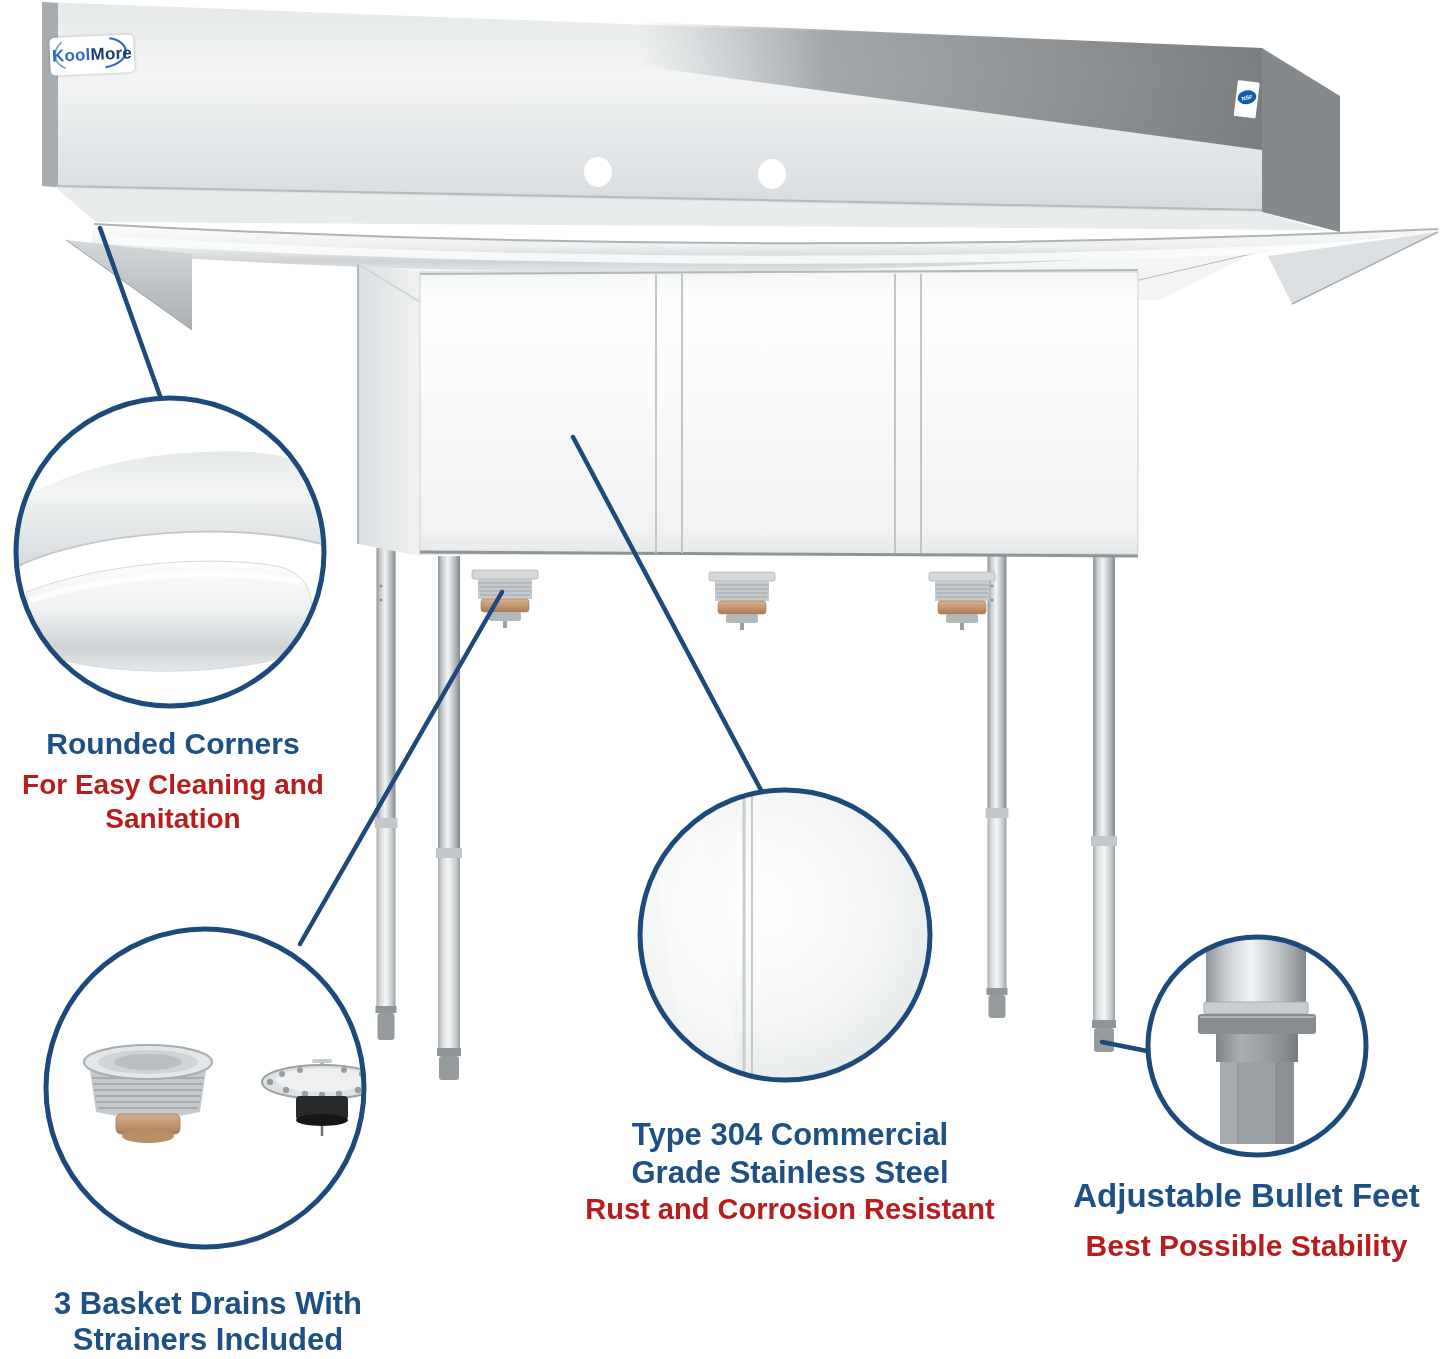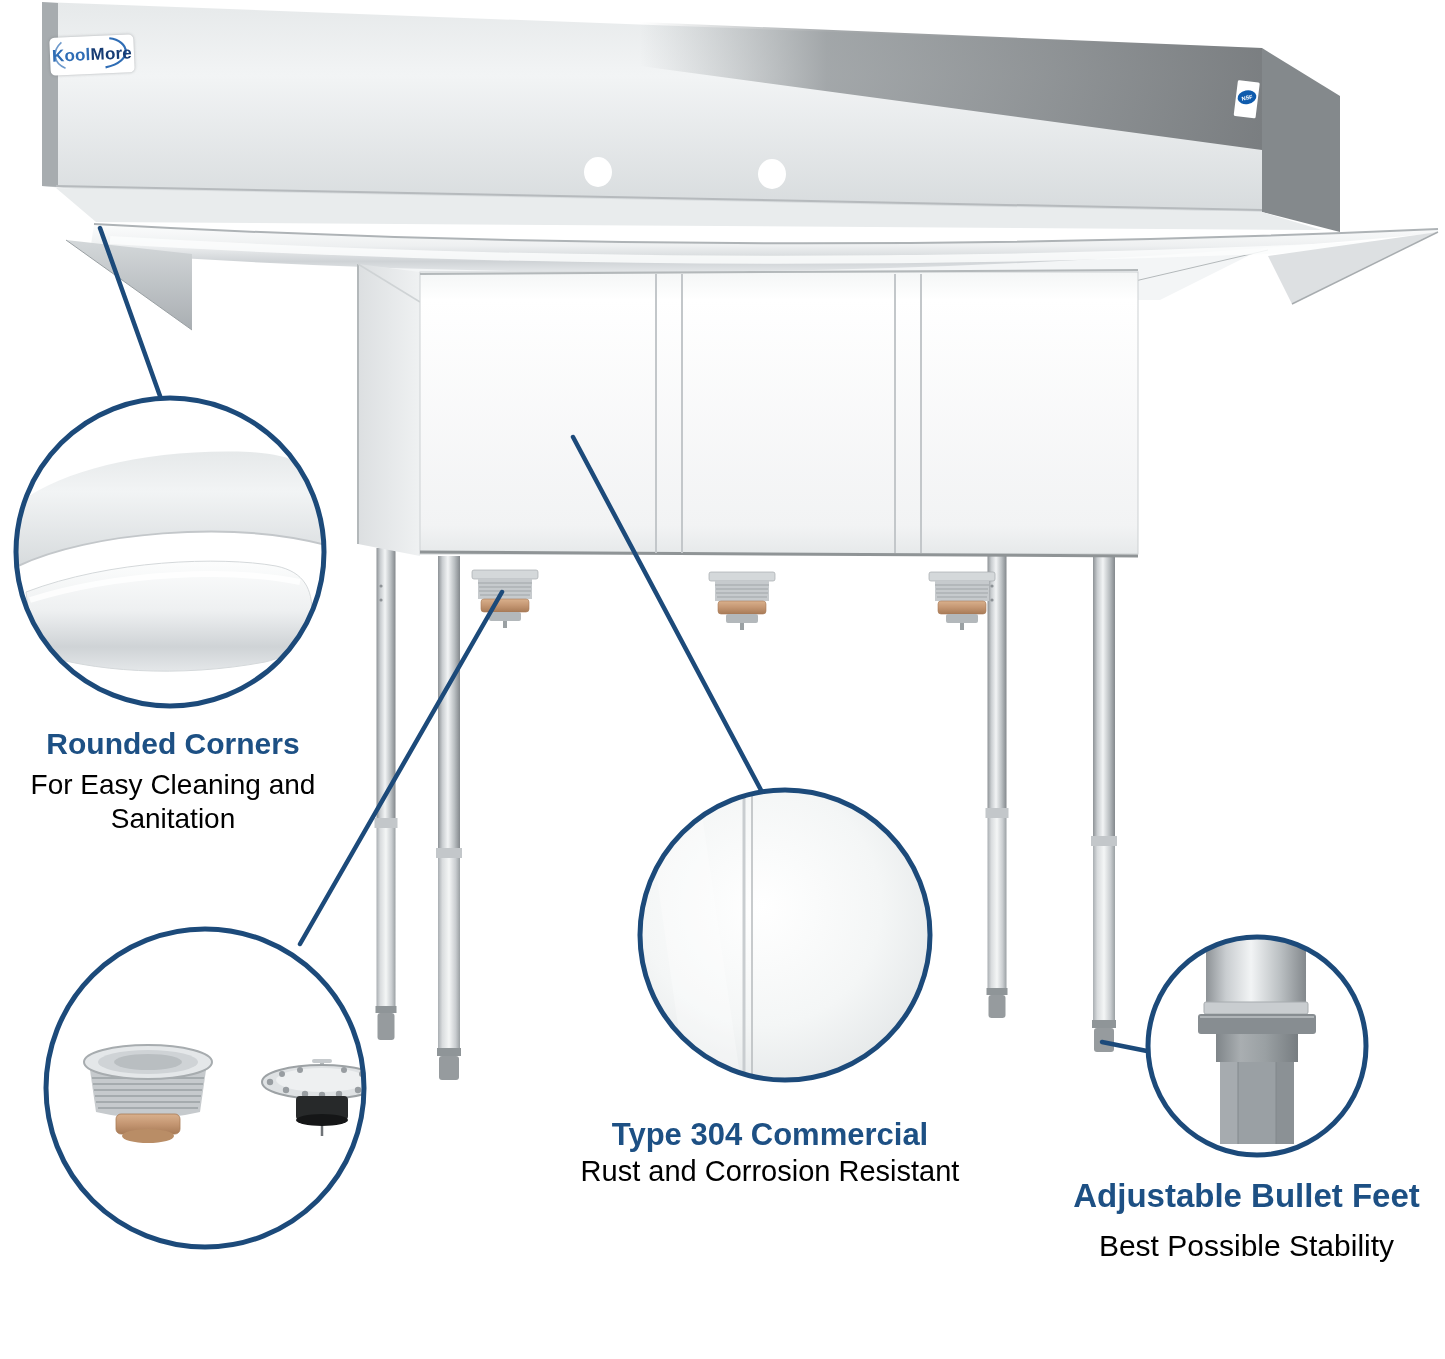--- a/index.html
+++ b/index.html
@@ -13,25 +13,25 @@
     position:absolute;left:50px;top:36px;width:84px;height:38px;background:#fff;
     border-radius:5px;transform:rotate(-2.5deg);display:flex;align-items:center;justify-content:center;
     box-shadow:0 0 3px rgba(90,95,100,.45);font-size:17px;font-weight:700;letter-spacing:.2px;
   }
   .logo .kool{color:#2f6db5;position:relative;z-index:2}
   .logo .more{color:#173c74;position:relative;z-index:2}
   .logo .swoosh{position:absolute;left:0;top:0;width:84px;height:38px;z-index:1}
   
   .callout{position:absolute;text-align:center;line-height:1.22;}
   .callout .t{font-weight:700;color:#1d5084;margin:0;}
-  .callout .s{font-weight:400;color:#000000;margin:0;}
+  .callout .s{font-weight:700;color:#b91c1c;margin:0;}
   .co-rounded{left:5px;top:726px;width:336px;font-size:28px;}
   .co-rounded .t{font-size:30px;margin-bottom:5px;}
   .co-basket{left:8px;top:1286px;width:400px;font-size:31px;line-height:1.15;}
-  .co-steel{left:520px;top:1116px;width:500px;font-size:29px;}
+  .co-steel{left:540px;top:1116px;width:500px;font-size:29px;}
   .co-steel .t{font-size:31px;}
   .co-feet{left:1050px;top:1176px;width:393px;font-size:30px;}
   .co-feet .t{font-size:33px;margin-bottom:12px;}
 </style>
 </head>
 <body>
 
 <div class="canvas">
 
   <svg class="scene" width="1445" height="1359" viewBox="0 0 1445 1359">
@@ -308,23 +308,28 @@
     <span class="kool">Kool</span>
       <span class="more">More</span>
   </div>
 
   <div class="callout co-rounded">
     <div class="t">Rounded Corners</div>
     <div class="s">For Easy Cleaning and</div>
     <div class="s">Sanitation</div>
   </div>
 
+  <div class="callout co-basket">
+    <div class="t">3 Basket Drains With</div>
+    <div class="t">Strainers Included</div>
+  </div>
 
   <div class="callout co-steel">
     <div class="t">Type 304 Commercial</div>
+    <div class="t">Grade Stainless Steel</div>
     <div class="s">Rust and Corrosion Resistant</div>
   </div>
 
   <div class="callout co-feet">
     <div class="t">Adjustable Bullet Feet</div>
     <div class="s">Best Possible Stability</div>
   </div>
 
 </div>
 

